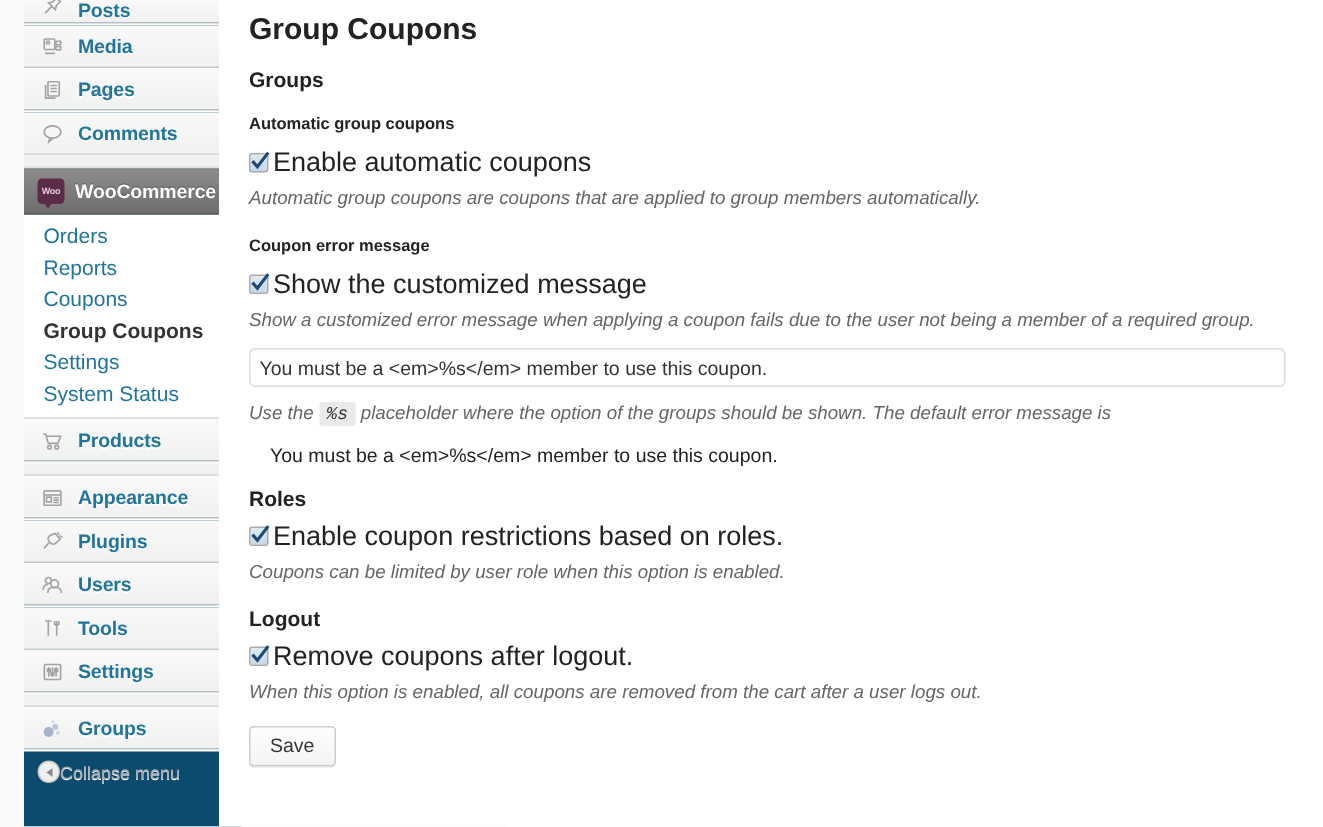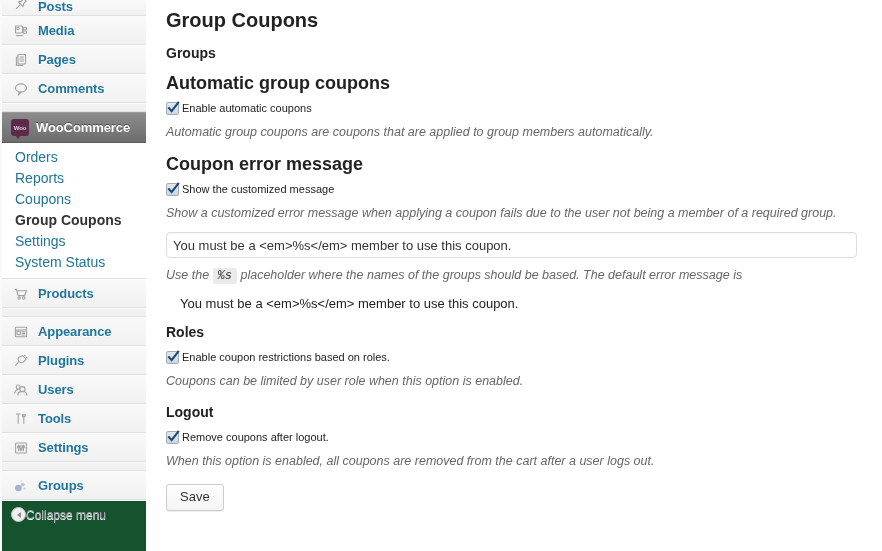--- a/index.html
+++ b/index.html
@@ -10,23 +10,23 @@
     background: #f9f9f9;
     font-family: "Liberation Sans", sans-serif;
     -webkit-font-smoothing: antialiased;
   }
 
   #app { position: relative; width: 882px; height: 551px; }
 
   
   #sidebar {
     position: absolute;
-    left: 2px; top: 0;
+    left: 16px; top: 0;
     width: 145px; height: 551px;
-    background: #14532d;
+    background: #0c4a6e;
     border-right: 1px solid #dfdfdf;
   }
 
   .menu-top { position: relative; }
 
   .menu-item {
     position: relative;
     display: flex;
     align-items: center;
     height: 29px;
@@ -171,35 +171,35 @@
   }
   h3.sec-title {
     font-size: 14px;
     font-weight: bold;
     color: #222;
     margin: 0;
     padding: 7px 0 4px 0;
     line-height: 18px;
   }
   h4.sub-title {
-    font-size: 18px;
+    font-size: 11px;
     font-weight: bold;
     color: #222;
     margin: 0;
     padding: 9px 0 5px 0;
     line-height: 16px;
   }
 
   .cb-row {
     display: flex;
     align-items: center;
     padding: 4px 0 3px 0;
   }
   .cb-row .cb-label {
-    font-size: 11px;
+    font-size: 18px;
     color: #222;
     margin-left: 3px;
     line-height: 16px;
   }
   .wp-check {
     width: 13px; height: 13px;
     flex: 0 0 13px;
     border: 1px solid #aaa;
     border-radius: 2px;
     background: linear-gradient(to bottom, #dfe9f3 0%, #c5d8ea 100%);
@@ -478,21 +478,21 @@
             <path d="M3 8.2 L5.6 11.2 L12.2 2.6" fill="none" stroke="#1e4a73" stroke-width="2.1" stroke-linecap="square"></path>
           </svg>
       </span>
       <span class="cb-label">Show the customized message</span>
     </div>
 
     <p class="desc">Show a customized error message when applying a coupon fails due to the user not being a member of a required group.</p>
 
     <input class="msg-input" type="text" value="You must be a &lt;em&gt;%s&lt;/em&gt; member to use this coupon." style="">
 
-    <p class="desc"><span>Use the</span> <code class="ph">%s</code> <span>placeholder where the names of the groups should be based. The default error message is</span></p>
+    <p class="desc"><span>Use the</span> <code class="ph">%s</code> <span>placeholder where the option of the groups should be shown. The default error message is</span></p>
 
     <p class="default-msg">You must be a &lt;em&gt;%s&lt;/em&gt; member to use this coupon.</p>
 
     <h3 class="sec-title">Roles</h3>
 
     <div class="cb-row">
       <span class="wp-check">
         <svg width="15" height="16" viewBox="0 0 15 16">
             <path d="M3 8.2 L5.6 11.2 L12.2 2.6" fill="none" stroke="#1e4a73" stroke-width="2.1" stroke-linecap="square"></path>
           </svg>

